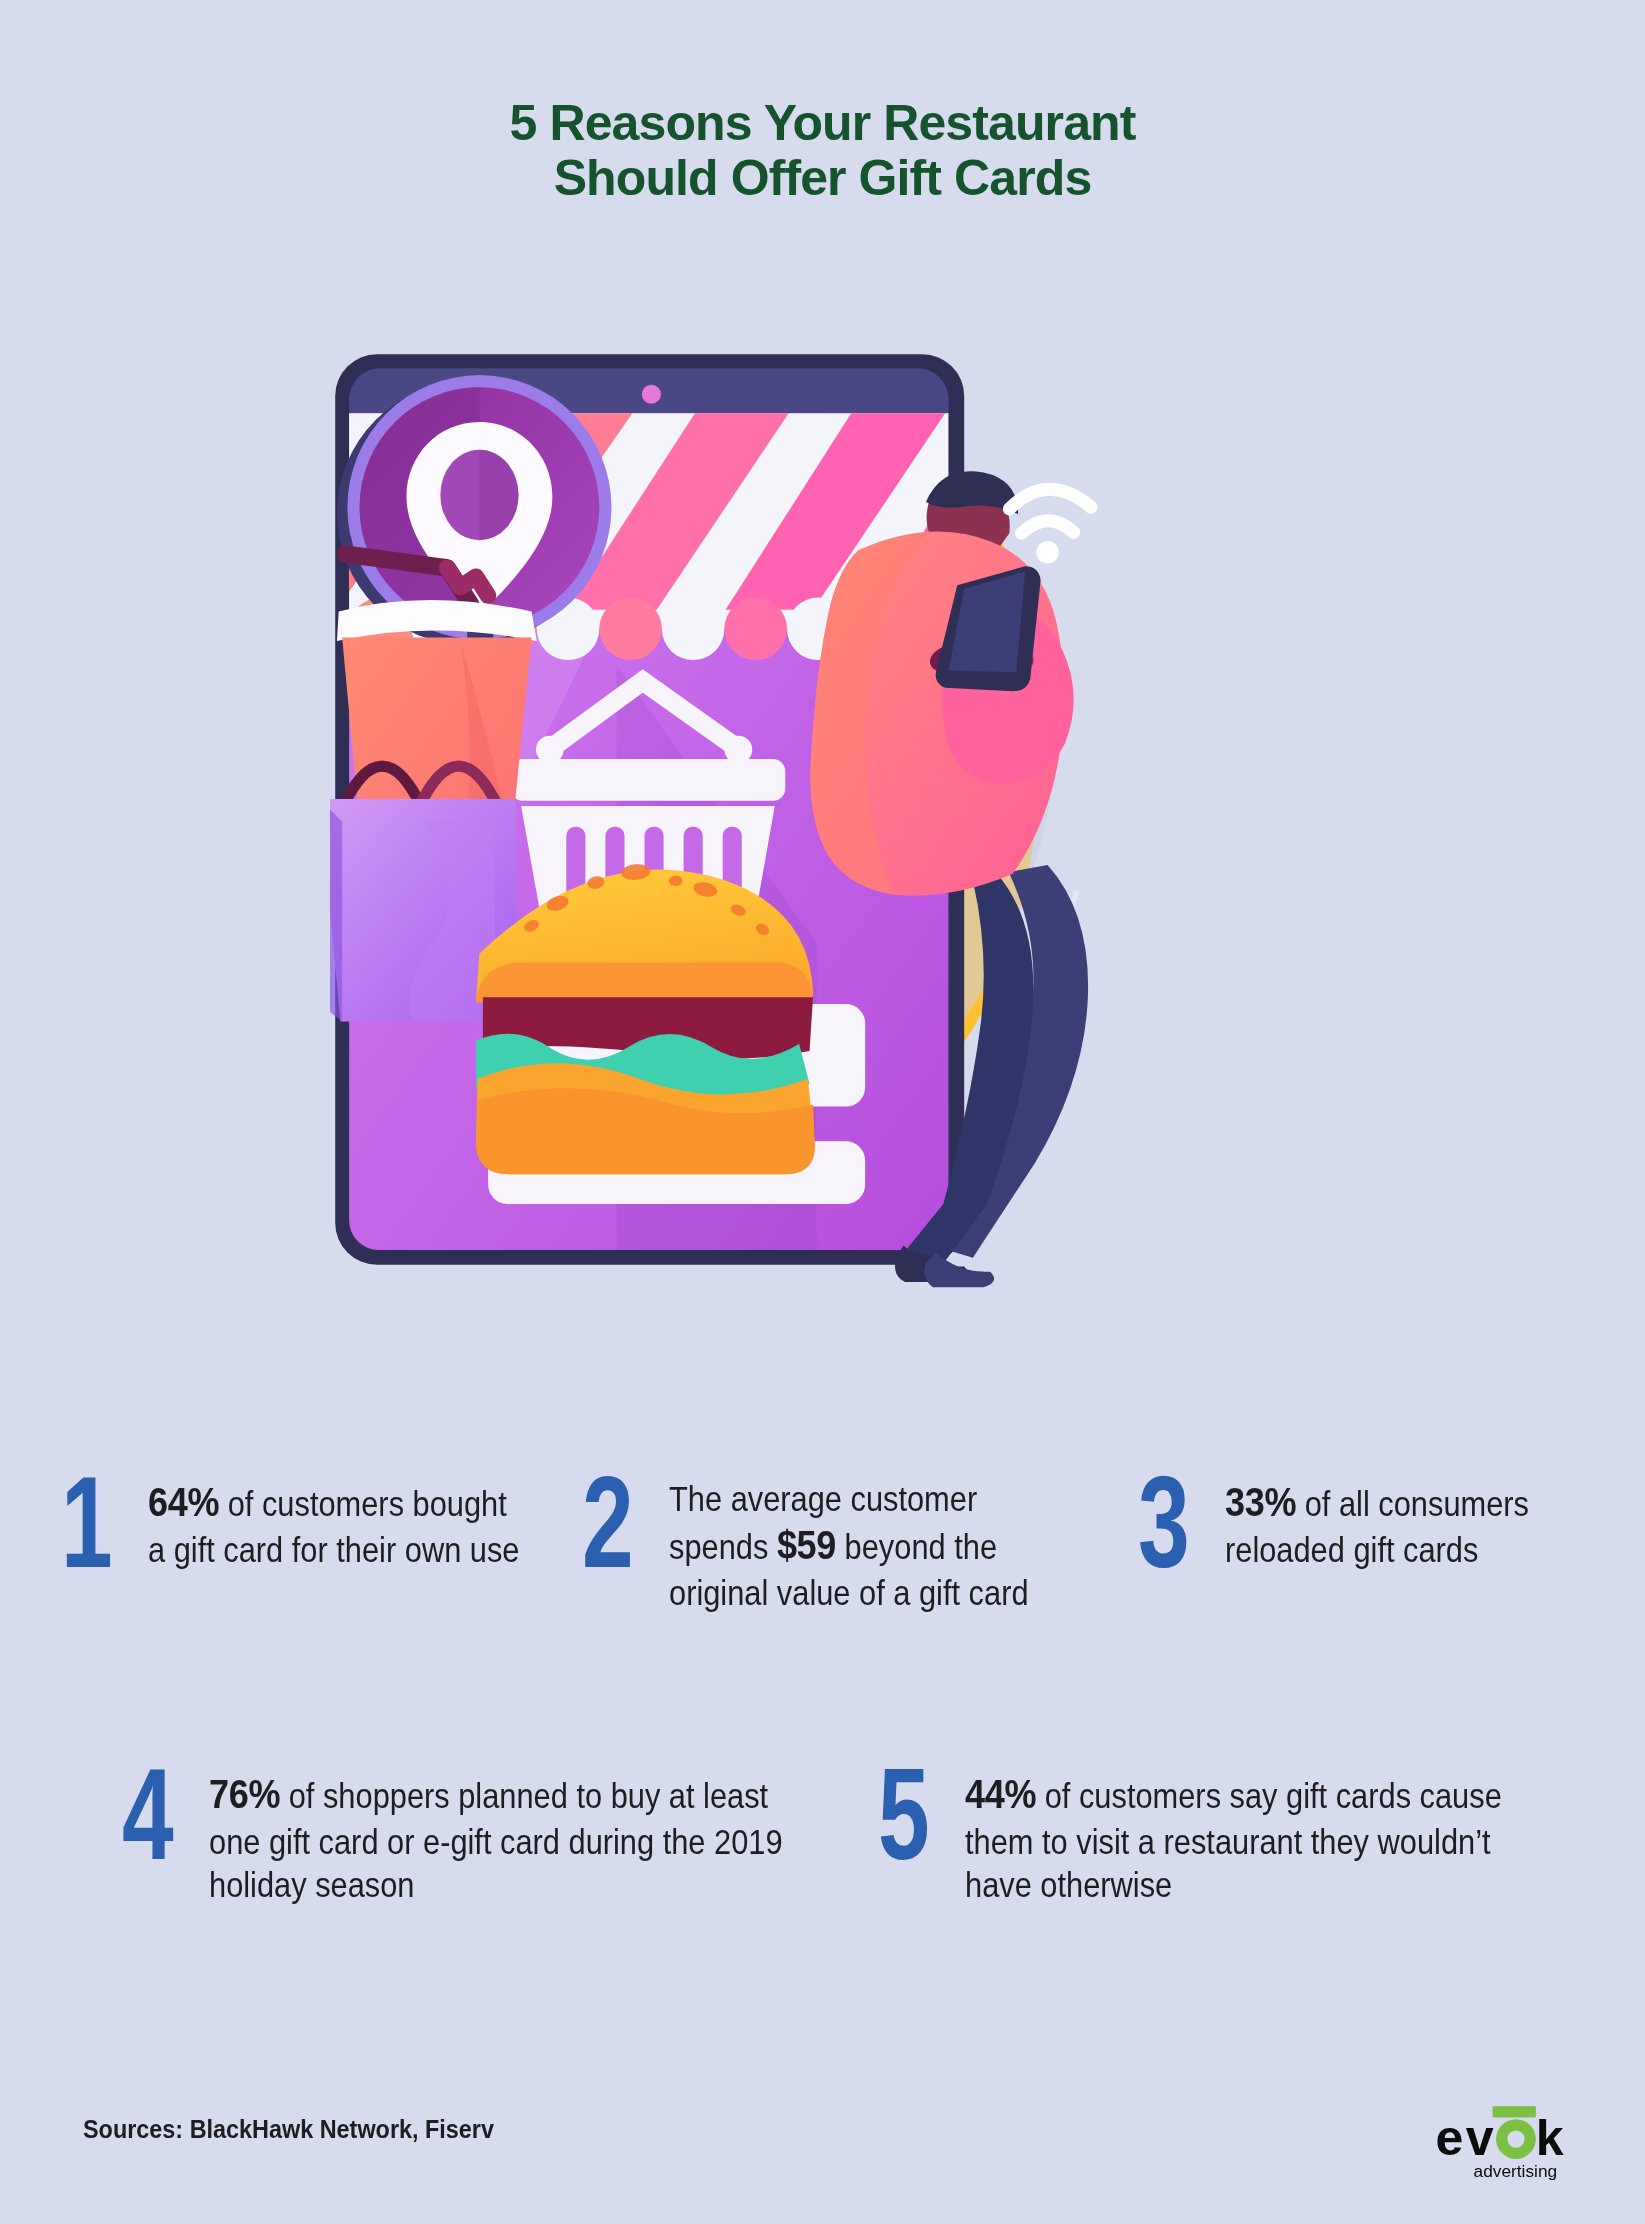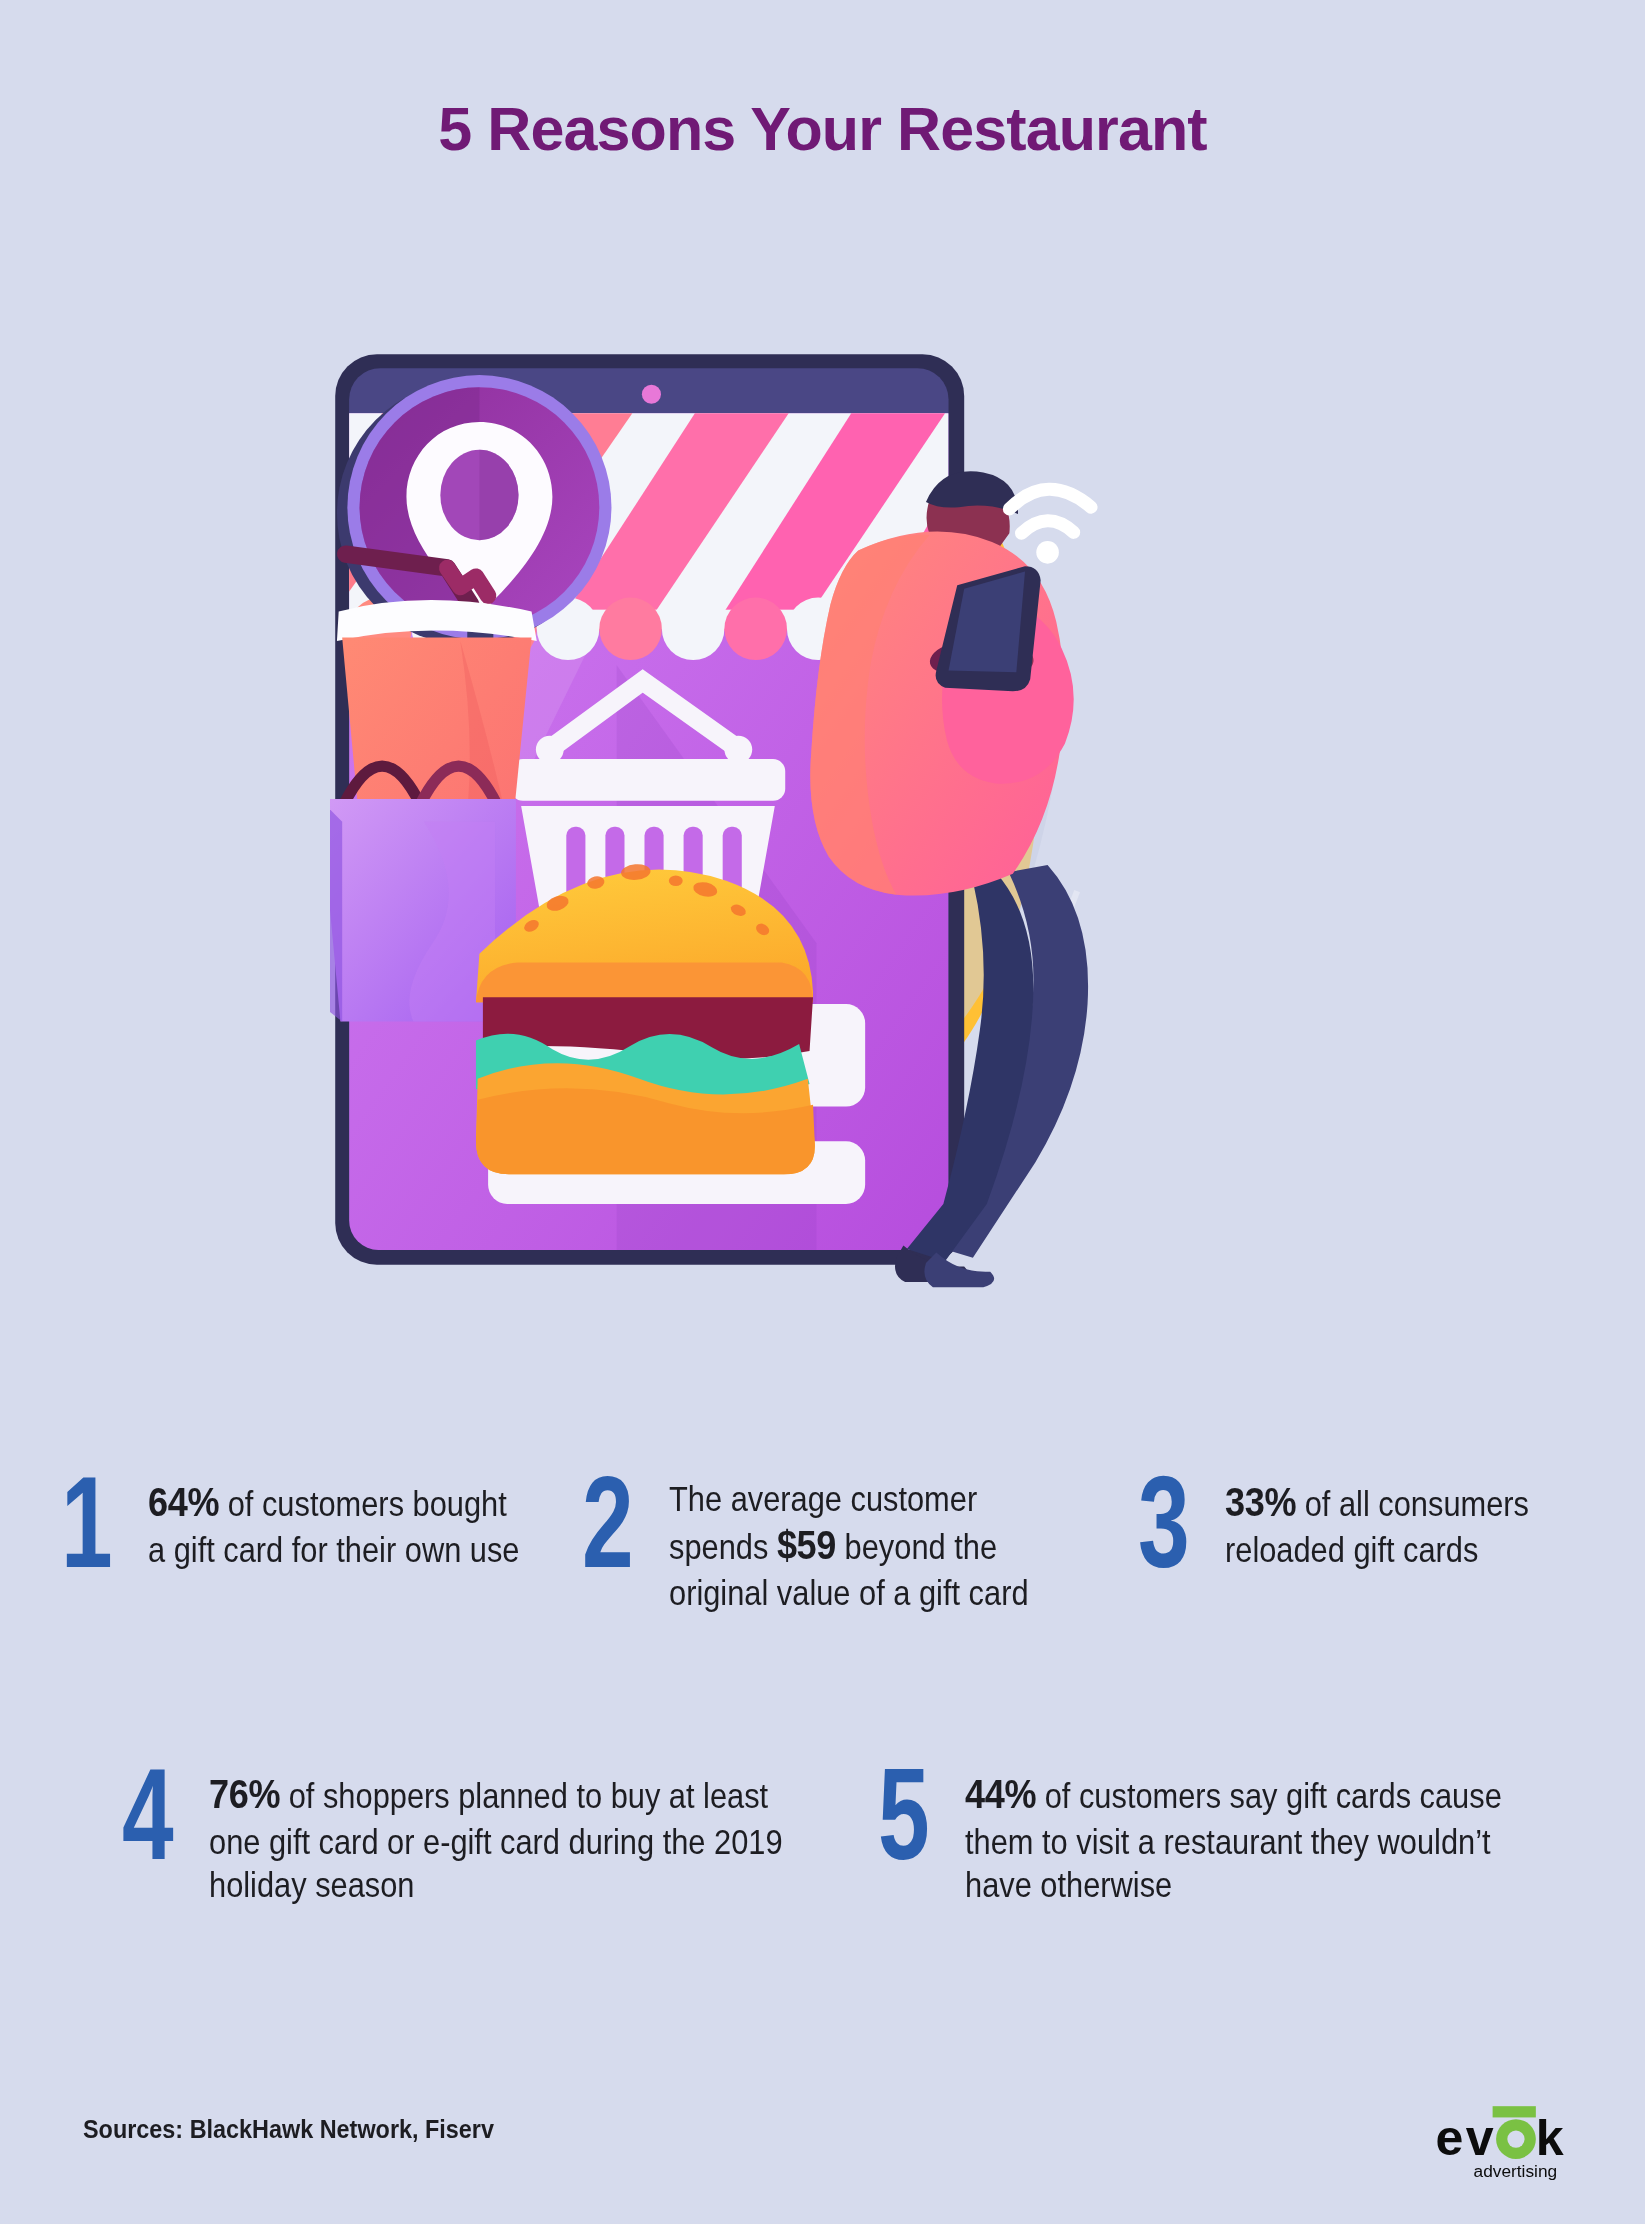--- a/index.html
+++ b/index.html
@@ -20,24 +20,24 @@
     position: absolute;
     top: 96px;
     left: 0;
     width: 1645px;
     text-align: center;
   }
   .title-line {
     display: block;
     font-family: "Liberation Sans", sans-serif;
     font-weight: bold;
-    font-size: 61px;
+    font-size: 50px;
     line-height: 1.1;
     letter-spacing: -0.9px;
-    color: #701a75;
+    color: #14532d;
   }
 
   
   .illustration {
     position: absolute;
     top: 335px;
     left: 330px;
     width: 973px;
     height: 982px;
   }
@@ -121,20 +121,21 @@
     width: 165px;
     height: 83px;
   }
   .logo svg { display: block; }
 </style>
 </head>
 <body>
 
 <div class="title-block">
   <span class="title-line">5 Reasons Your Restaurant</span>
+  <span class="title-line">Should Offer Gift Cards</span>
 </div>
 
 <div class="illustration">
 <svg viewBox="0 0 1120 1130" width="973" height="982" xmlns="http://www.w3.org/2000/svg">
   <defs>
     <linearGradient id="gScreen" x1="0" y1="0" x2="1" y2="1">
       <stop offset="0%" stop-color="#d07ef2"></stop>
       <stop offset="100%" stop-color="#b64ddd"></stop>
     </linearGradient>
     <linearGradient id="gBag" x1="0" y1="0" x2="1" y2="1">

